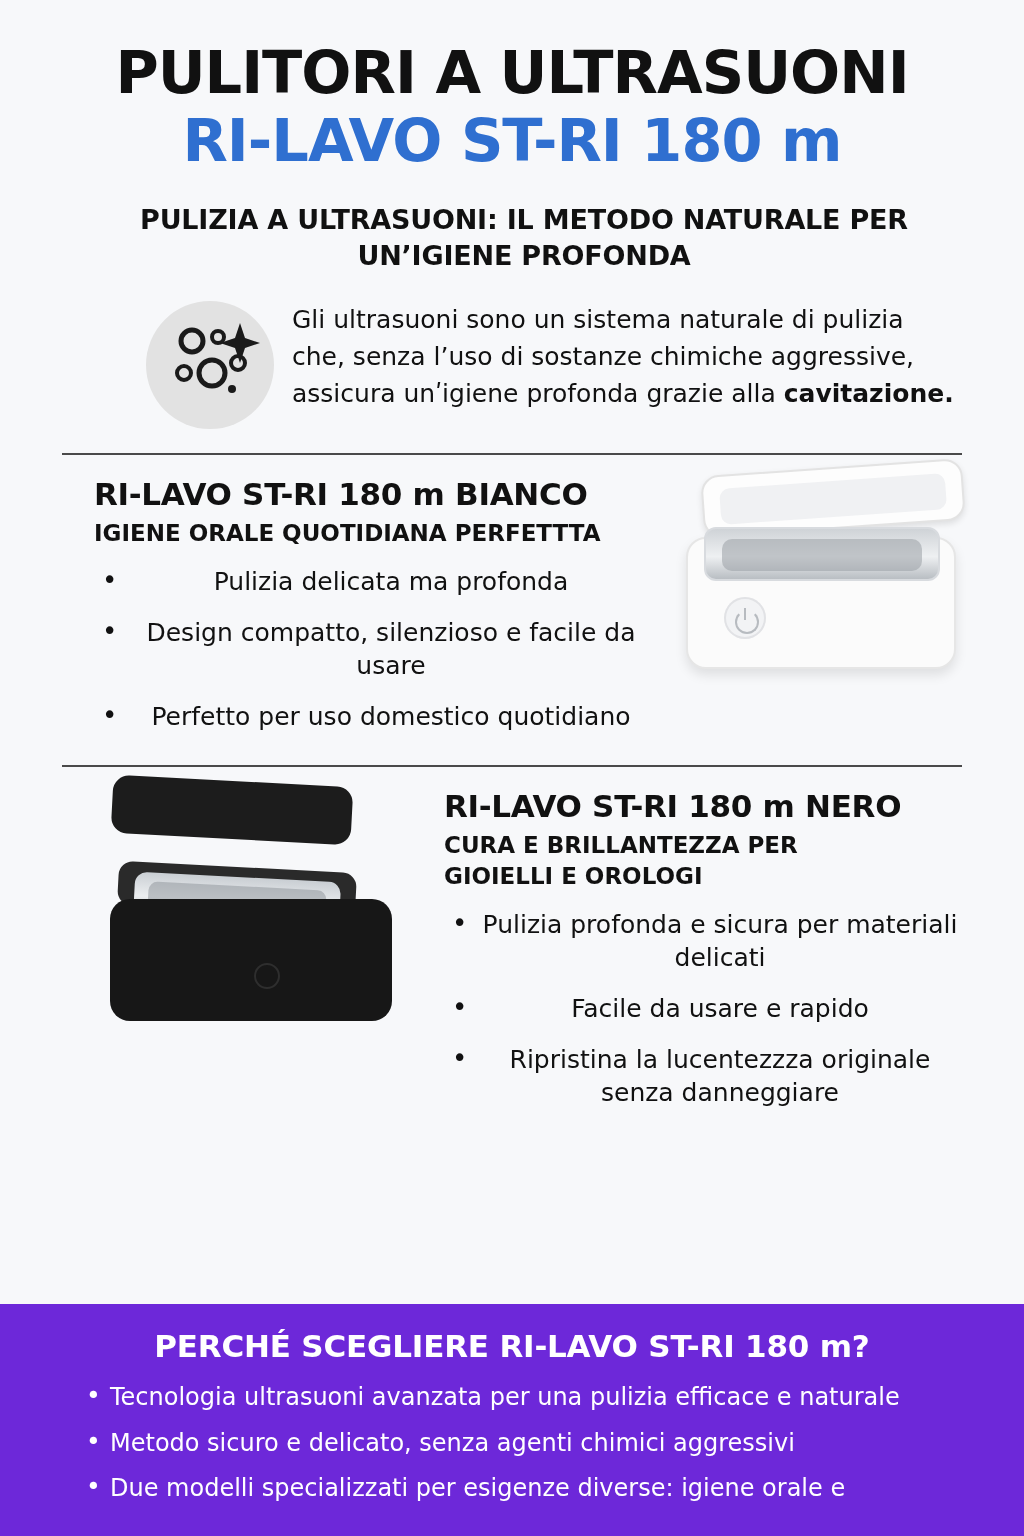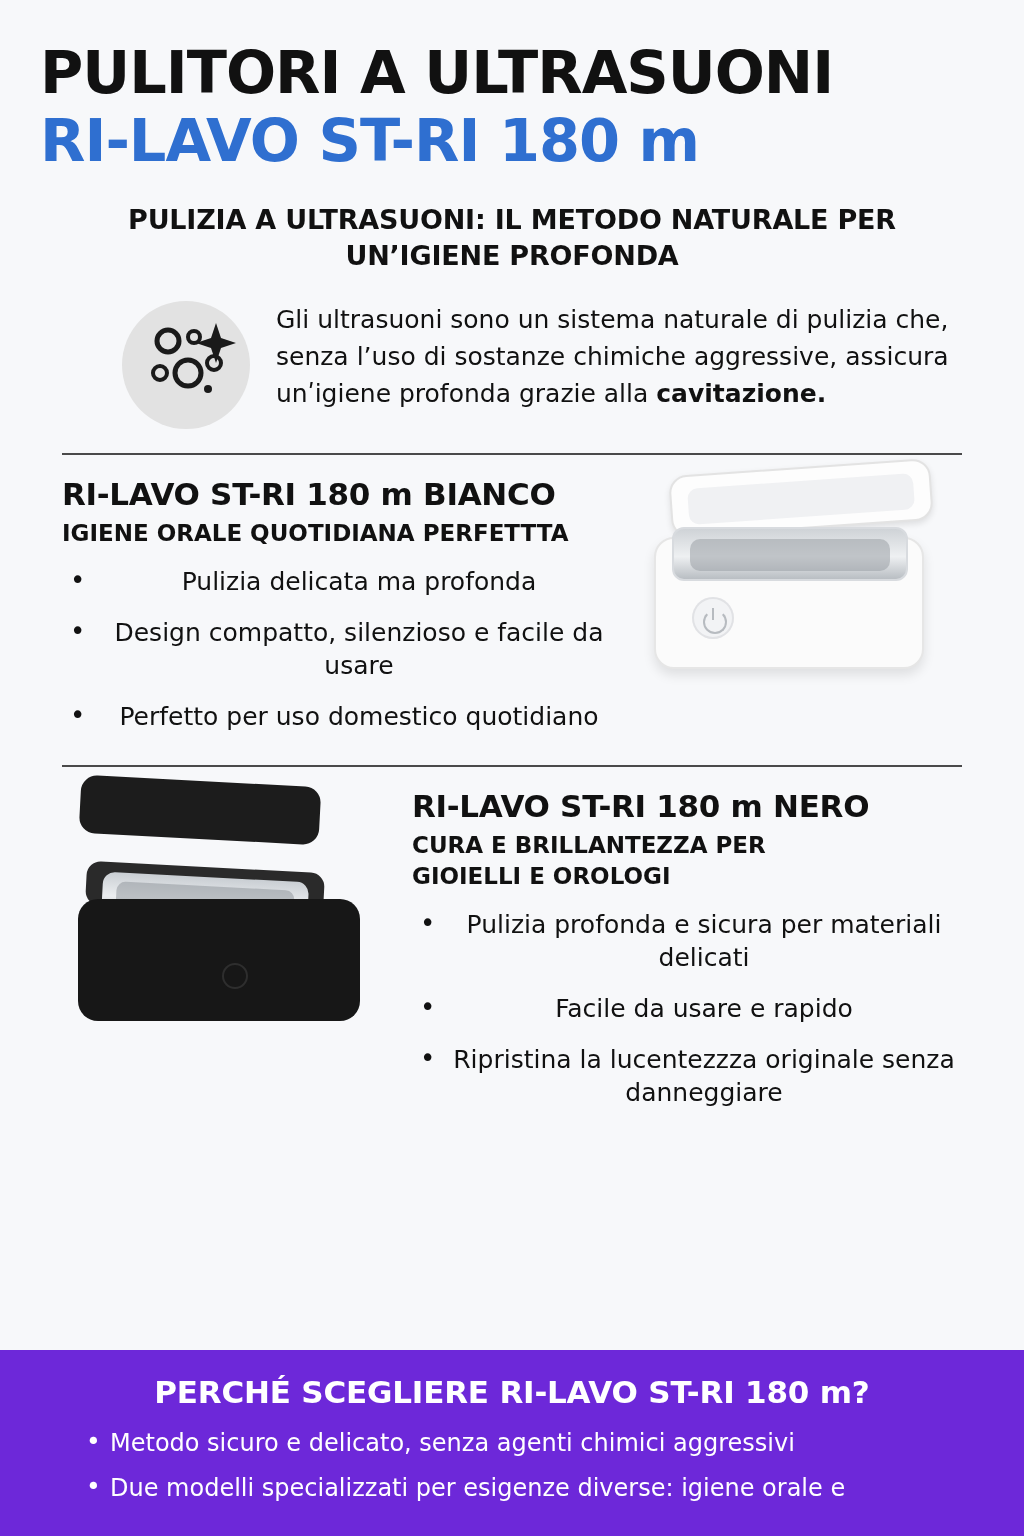--- a/index.html
+++ b/index.html
@@ -18,55 +18,55 @@
     width: 1024px;
     height: 1536px;
     position: relative;
     display: flex;
     flex-direction: column;
   }
 
   
   .header {
     padding: 42px 40px 0 40px;
-    text-align: left;
+    text-align: center;
   }
   .title-1 {
     font-size: 59px;
     font-weight: bold;
     letter-spacing: -1px;
     line-height: 1.05;
     color: #111111;
   }
   .title-2 {
     font-size: 59px;
     font-weight: bold;
     letter-spacing: -1px;
     line-height: 1.12;
     color: #2f6fd0;
     margin-top: 4px;
   }
 
   
   .intro {
-    padding: 28px 62px 0 62px;
+    padding: 28px 62px 0 86px;
   }
   .intro-heading {
     font-size: 27px;
     font-weight: bold;
     line-height: 1.35;
     color: #111111;
     text-align: center;
     letter-spacing: -0.2px;
   }
   .intro-body {
     display: flex;
     align-items: flex-start;
     margin-top: 22px;
-    gap: 26px;
+    gap: 18px;
   }
   .bubble-icon {
     width: 128px;
     height: 128px;
     flex: 0 0 128px;
     border-radius: 50%;
     background: #e2e2e2;
     position: relative;
     margin-top: 4px;
     margin-left: 60px;
@@ -82,20 +82,21 @@
   .divider {
     height: 2px;
     background: #4a4a4a;
     margin: 24px 62px 0 62px;
   }
 
   
   .product {
     padding: 22px 62px 0 62px;
     position: relative;
+    margin-left: 32px;
   }
   .prod-title {
     font-size: 31px;
     font-weight: bold;
     color: #111111;
     letter-spacing: -0.3px;
     line-height: 1.15;
   }
   .prod-sub {
     font-size: 23px;
@@ -420,18 +421,19 @@
           <li>Facile da usare e rapido</li>
           <li>Ripristina la lucentezzza originale senza danneggiare</li>
         </ul>
       </div>
     </div>
   </div>
 
   <div class="footer">
     <div class="footer-title">PERCHÉ SCEGLIERE RI-LAVO ST-RI 180 m?</div>
     <ul class="footer-bullets">
+      <li>Tecnologia ultrasuoni avanzata per una pulizia efficace e naturale</li>
       <li>Metodo sicuro e delicato, senza agenti chimici aggressivi</li>
       <li>Due modelli specializzati per esigenze diverse: igiene orale e</li>
     </ul>
   </div>
 
 </div>
 
 </body></html>

